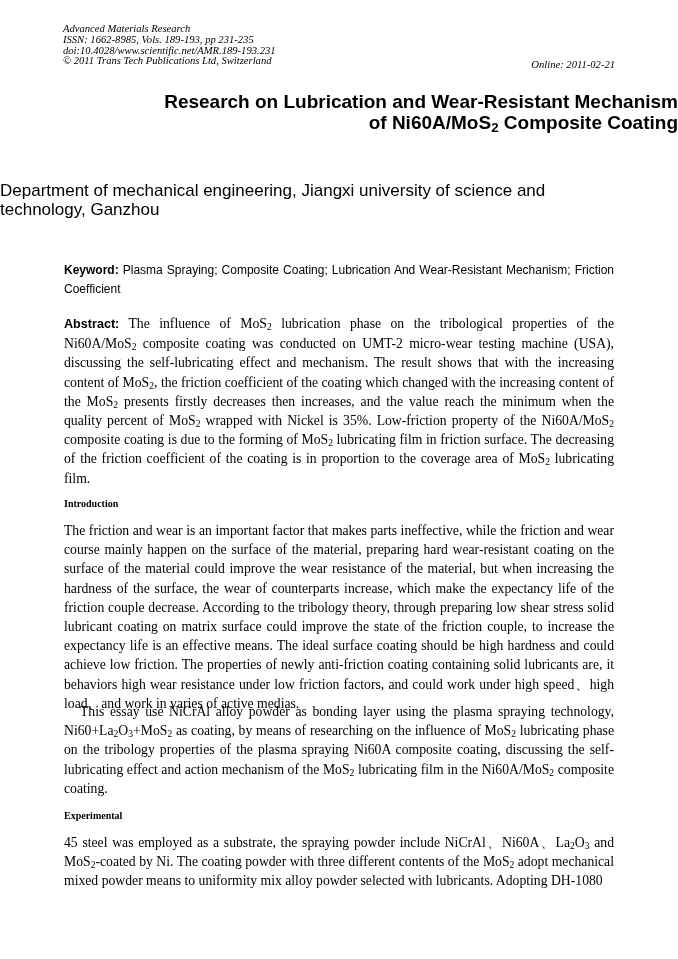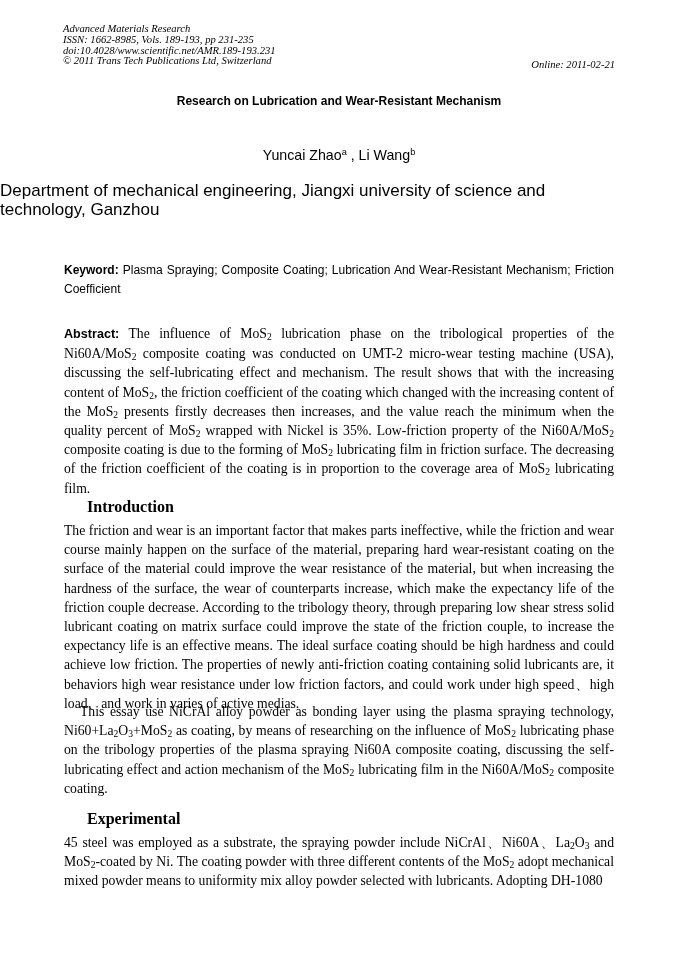--- a/index.html
+++ b/index.html
@@ -1,38 +1,38 @@
 <!DOCTYPE html>
 <html><head>
 <meta charset="utf-8">
 <style>
   html, body { margin: 0; padding: 0; background: #ffffff; }
   body { width: 678px; height: 959px; position: relative; overflow: hidden; color: #000; }
   .page { position: absolute; left: 0; top: 9px; width: 678px; height: 959px; }
   .hdr { position: absolute; font-family: "Liberation Serif", serif; font-style: italic; font-size: 10.6px; line-height: 10.8px; }
   .hdr-left { left: 63px; top: 15px; }
   .hdr-right { right: 63px; top: 15px; text-align: right; margin-top: 36px; }
-  .title { position: absolute; left: 0; width: 678px; top: 82px; text-align: center;
-           font-family: "Liberation Sans", sans-serif; font-weight: bold; font-size: 12px; line-height: 21px; }
+  .title { position: absolute; left: 0; width: 678px; top: 82px; text-align: right;
+           font-family: "Liberation Sans", sans-serif; font-weight: bold; font-size: 19px; line-height: 21px; }
   .authors { position: absolute; left: 0; width: 678px; top: 137px; text-align: center;
              font-family: "Liberation Sans", sans-serif; font-size: 14.2px; line-height: 18px; }
   .affil { position: absolute; left: 0; width: 604px; top: 172px; text-align: left;
            font-family: "Liberation Sans", sans-serif; font-size: 17px; line-height: 19px; }
   .emails { position: absolute; left: 0; width: 678px; top: 213px; text-align: center;
             font-family: "Liberation Sans", sans-serif; font-size: 12.4px; line-height: 16px; }
   sup { font-size: 0.65em; vertical-align: 0.55em; line-height: 0; }
   sub { font-size: 0.7em; vertical-align: -0.25em; line-height: 0; }
   .keywords { position: absolute; left: 64px; width: 550px; top: 252px;
               font-family: Liberation Sans, sans-serif; font-size: 12px; line-height: 19px; text-align: justify; }
   .keywords b { font-weight: bold; }
   .para { position: absolute; left: 64px; width: 550px; font-family: "Liberation Serif", serif;
           font-size: 13.7px; line-height: 19.2px; text-align: justify; }
-  .abstract { top: 305px; margin-top: 10px; }
+  .abstract { top: 305px; }
   .abstract .lbl { font-family: "Liberation Sans", sans-serif; font-weight: bold; font-size: 12.6px; }
-  .sec-head { position: absolute; left: 64px; font-family: "Liberation Serif", serif; font-weight: bold; font-size: 16px; margin-left: 23px; }
+  .sec-head { position: absolute; left: 64px; font-family: "Liberation Serif", serif; font-weight: bold; font-size: 10px; }
   .intro-head { top: 489px; }
   .intro-p1 { top: 512px; }
   .intro-p2 { top: 693px; text-indent: 16px; }
   .exp-head { top: 801px; }
   .exp-p1 { top: 824px; }
 </style>
 </head>
 <body>
 
 <div class="page">
@@ -40,25 +40,23 @@
   <div class="hdr hdr-left">
     <div>Advanced Materials Research</div>
     <div>ISSN: 1662-8985, Vols. 189-193, pp 231-235</div>
     <div>doi:10.4028/www.scientific.net/AMR.189-193.231</div>
     <div>© 2011 Trans Tech Publications Ltd, Switzerland</div>
   </div>
   <div class="hdr hdr-right">Online: 2011-02-21</div>
 
   <div class="title">
     <div>Research on Lubrication and Wear-Resistant Mechanism</div>
+    <div><span>of Ni60A/MoS</span><sub>2</sub><span> Composite Coating</span></div>
   </div>
 
-  <div class="authors">
-    <span>Yuncai Zhao</span><sup>a</sup><span style="white-space:pre"> , </span><span>Li Wang</span><sup>b</sup>
-  </div>
 
   <div class="affil">
     <div>Department of mechanical engineering, Jiangxi university of science and technology, Ganzhou</div>
   </div>
 
 
   <div class="keywords">
     <b>Keyword:</b><span> Plasma Spraying; Composite Coating; Lubrication And Wear-Resistant Mechanism; Friction Coefficient</span>
   </div>
 

